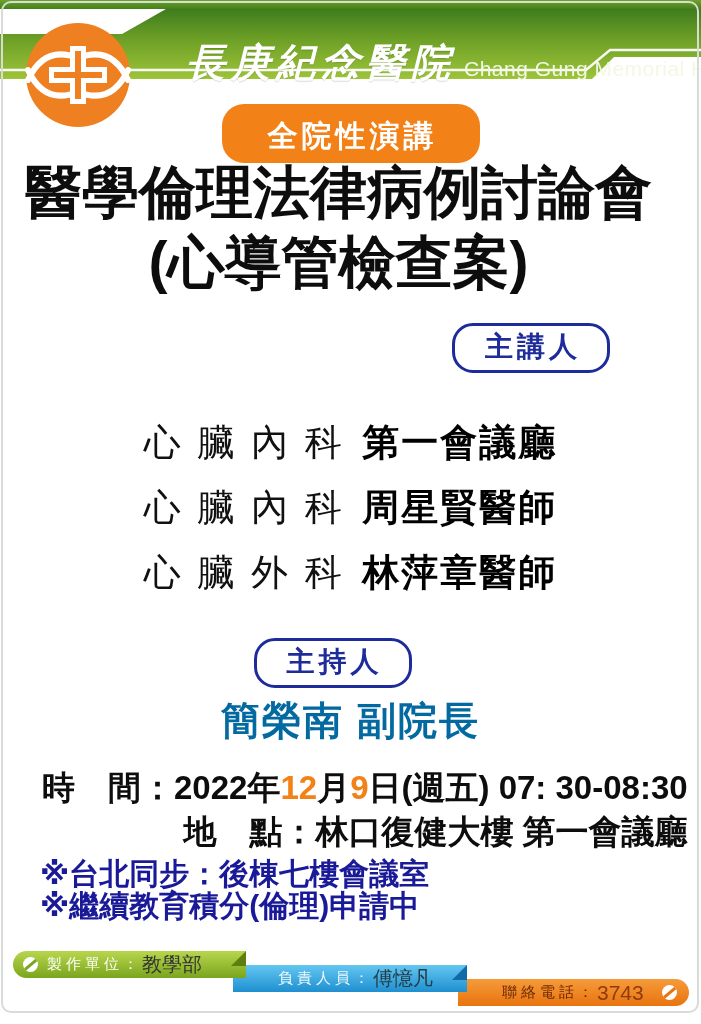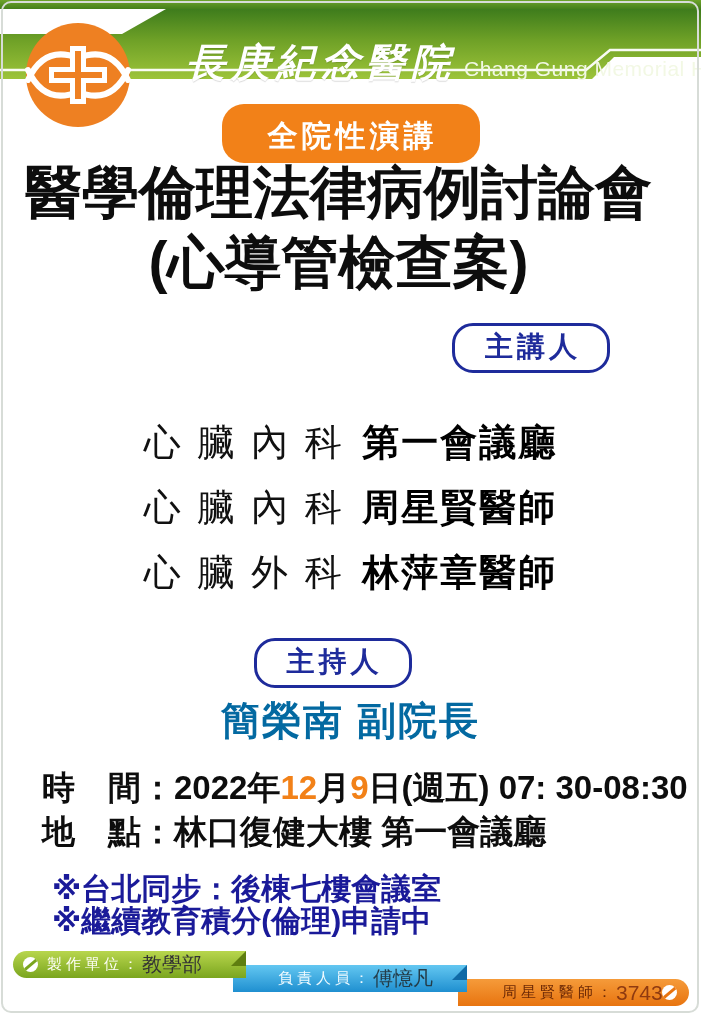--- a/index.html
+++ b/index.html
@@ -52,25 +52,25 @@
   .speakers { position:absolute; left:0; top:414px; width:701px; text-align:center; }
   .speaker-row { white-space:nowrap; line-height:58px; }
   .speaker-dept { color:#111; font-size:37px; font-weight:400; letter-spacing:0.45em; }
   .speaker-name { color:#000; font-size:37px; font-weight:900; letter-spacing:2px; margin-left:4px; }
   
   .moderator-name {
     position:absolute; left:0; top:694px; width:701px; text-align:center;
     color:#0369a1; font-size:39px; font-weight:700; letter-spacing:2px;
   }
   
-  .details { position:absolute; left:42px; top:766px; }
+  .details { position:absolute; left:42px; top:766px;text-align:right; }
   .detail-row { white-space:nowrap; line-height:44px; color:#0d0d0d; font-size:33px; font-weight:bold; }
   .hl { color:var(--accent_orange,#f5820a); }
   
-  .notes { position:absolute; left:52px; top:858px;margin-top:15px; }
+  .notes { position:absolute; left:40px; top:858px; }
   .note-line { color:var(--note_blue,#1a1a99); font-size:30px; font-weight:bold; line-height:32px; white-space:nowrap; }
   
   .ribbon { position:absolute; height:27px; display:flex; align-items:center; }
   .ribbon-label { font-size:15px; letter-spacing:4px; white-space:nowrap; }
   .ribbon-value { font-size:20px; font-weight:500; white-space:nowrap; }
   .ribbon-green {
     left:13px; top:951px; width:233px; z-index:13;
     background:linear-gradient(#b8d64d,#7aa51e);
     border-radius:14px 0 0 14px; padding-left:10px;
   }
@@ -186,19 +186,19 @@
     <span class="ribbon-label">製作單位：</span>
     <span class="ribbon-value">教學部</span>
     <span class="fold fold-green"></span>
   </div>
   <div class="ribbon ribbon-blue">
     <span class="ribbon-label">負責人員：</span>
     <span class="ribbon-value">傅憶凡</span>
     <span class="fold fold-blue"></span>
   </div>
   <div class="ribbon ribbon-orange">
-    <span class="ribbon-label">周星賢醫師：</span>
+    <span class="ribbon-label">聯絡電話：</span>
     <span class="ribbon-value">3743</span>
     <span class="dot"></span>
   </div>
 
   <div class="page-border"></div>
 </div>
 
 </body></html>

